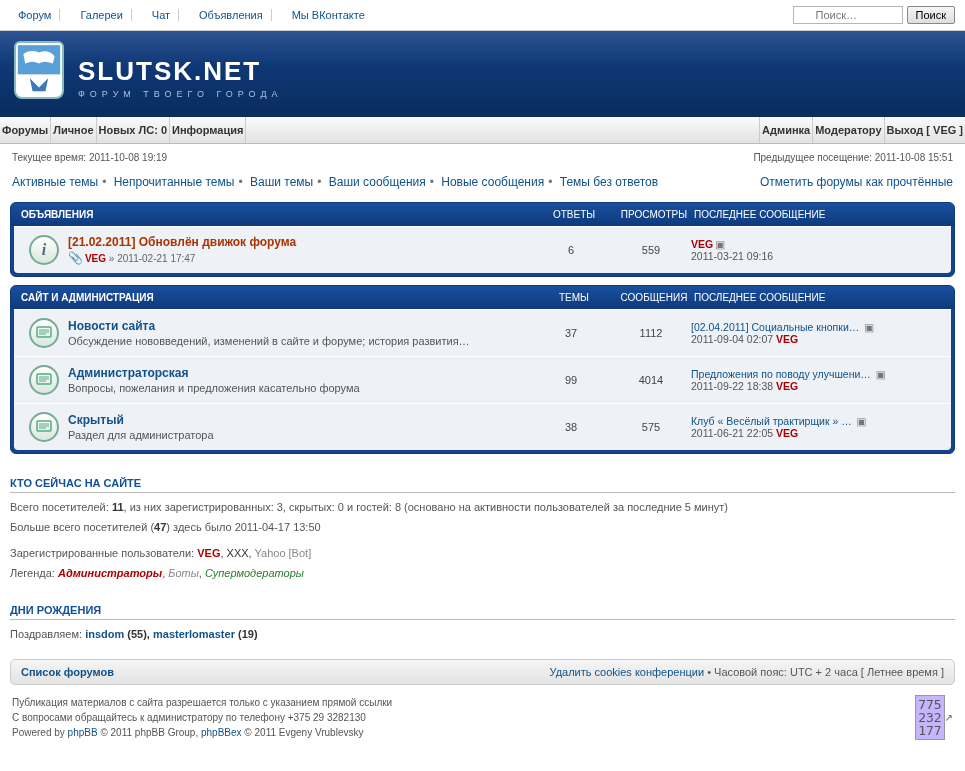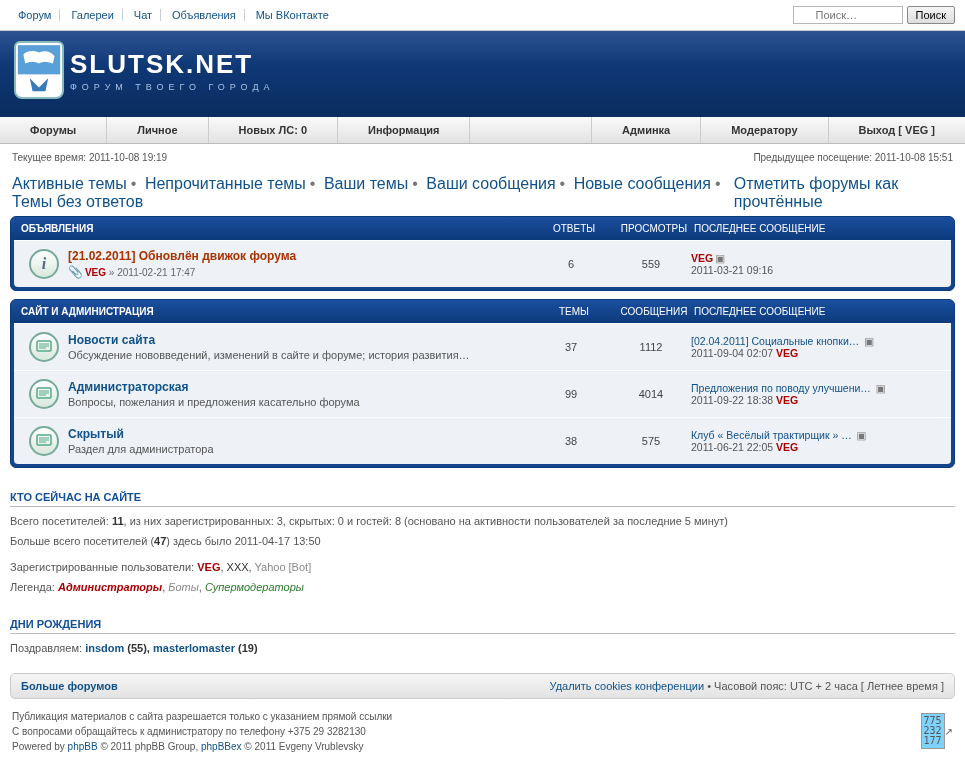--- a/index.html
+++ b/index.html
@@ -1,45 +1,45 @@
 <!DOCTYPE html>
 <html><head>
 <meta charset="utf-8">
 <style>
 *{box-sizing:border-box;margin:0;padding:0}
 body{font-family:"Lucida Grande",Verdana,Arial,sans-serif;font-size:11px;color:#333;background:#fff;width:965px}
 a{color:#105289;text-decoration:none}
 .wrap{padding:0 10px}
 
 .topbar{display:flex;align-items:center;padding:6px 10px;border-bottom:1px solid #ccc;background:#fff}
-.topnav{display:flex;gap:3px;flex:1}
+.topnav{display:flex;gap:12px;flex:1}
 .topnav a{color:#105289;padding:0 8px;border-right:1px solid #ccc}
 .topnav a:last-child{border-right:none}
 .searchbox{display:flex;gap:4px}
 .searchbox .inp{border:1px solid #b6b6b6;padding:2px 4px 2px 22px;font-size:11px;width:110px;color:#777;background:#fff;position:relative}
 .searchbox .inpwrap{position:relative}
 .searchbox .magnify{position:absolute;left:4px;top:3px;color:#3a6;font-size:11px}
 .searchbox button{border:1px solid #888;background:linear-gradient(#f5f5f5,#ddd);padding:2px 8px;font-size:11px;cursor:pointer;border-radius:2px}
 
-.header{background:linear-gradient(#2d5392,#0f3876 40%,#0a2c5e);padding:10px 14px 18px;display:flex;align-items:center;gap:6px}
+.header{background:linear-gradient(#2d5392,#0f3876 40%,#0a2c5e);padding:10px 14px 18px;display:flex;align-items:flex-end;gap:14px}
 .logo{width:50px;height:58px;background:#fff;border:2px solid #8bb;border-radius:6px 6px 8px 8px;position:relative;overflow:hidden}
 .logo svg{width:100%;height:100%}
 .sitename{color:#fff;font-family:"Trebuchet MS",Arial,sans-serif}
 .sitename h1{font-size:26px;letter-spacing:2px;font-weight:bold}
 .sitename .tag{font-size:9px;letter-spacing:5px;color:#a8c1e3;margin-top:2px}
 
 .navbar{background:linear-gradient(#fafafa,#e2e2e2);border-bottom:1px solid #bbb;display:flex;font-size:11px}
 .navbar .left{display:flex;flex:1}
 .navbar .right{display:flex}
-.navbar a{padding:7px 30px;color:#333;font-weight:bold;border-right:1px solid #ccc}
+.navbar a{padding:7px 2px;color:#333;font-weight:bold;border-right:1px solid #ccc}
 .navbar .right a{border-right:none;border-left:1px solid #ccc}
 
 .timebar{display:flex;justify-content:space-between;padding:8px 2px;color:#555;font-size:10px}
 
-.linksbar{display:flex;justify-content:space-between;padding:4px 2px 5px;font-size:16px}
+.linksbar{display:flex;justify-content:space-between;padding:4px 2px 13px;font-size:12px}
 .linksbar .l a{color:#105289}
 .linksbar .sep{color:#777;margin:0 4px}
 .linksbar .r a{color:#105289}
 
 .panel{border:1px solid #0a3c7a;border-radius:6px;overflow:hidden;margin-bottom:8px;background:#14448e}
 .phead{background:linear-gradient(#1a4f9e,#0d3a7c);color:#fff;font-size:10px;display:flex;padding:6px 10px}
 .phead .t{flex:1;font-weight:bold}
 .phead .c{width:80px;text-align:center}
 .phead .lp{width:250px}
 .row{background:#eef1f6;border-top:1px solid #fff;display:flex;align-items:center;padding:6px 10px;font-size:11px;margin:0 3px}
@@ -71,21 +71,21 @@
 .sect .u-link{color:#105289;font-weight:bold}
 .sect em{font-style:italic}
 
 .footbar{background:linear-gradient(#f5f5f5,#e3e3e3);border:1px solid #ccc;border-radius:5px;padding:6px 10px;margin-top:16px;display:flex;justify-content:space-between;align-items:center;font-size:11px}
 .footbar a{color:#105289;font-weight:bold}
 .footbar .rt{color:#555;font-weight:normal}
 .footbar .rt a{font-weight:normal}
 
 .credits{display:flex;justify-content:space-between;padding:10px 2px;color:#555;font-size:10px;line-height:1.5}
 .credits a{color:#105289}
-.counter{border:1px solid #999;padding:2px;font-family:monospace;font-size:10px;line-height:1;background:#7dd3fc;text-align:right}
+.counter{border:1px solid #999;padding:2px;font-family:monospace;font-size:13px;line-height:1;background:#c4b5fd;text-align:right}
 </style>
 </head>
 <body>
 
 <div class="topbar">
   <div class="topnav">
     <a>Форум</a>
     <a>Галереи</a>
     <a>Чат</a>
     <a>Объявления</a>
@@ -239,21 +239,21 @@
   <p><span>Легенда: </span><em><a class="u-admin">Администраторы</a></em>, <em><span class="u-bot">Боты</span></em>, <em><a class="u-smod">Супермодераторы</a></em></p>
 </div>
 
 <div class="sect">
   <h3>ДНИ РОЖДЕНИЯ</h3>
   <p><span>Поздравляем: </span><a class="u-link">insdom</a><span class="hl"> (55), </span><a class="u-link">masterlomaster</a><span class="hl"> (19)</span></p>
 </div>
 
 
 <div class="footbar">
-  <a>Больше форумов</a>
+  <a>Список форумов</a>
   <span class="rt"><a>Удалить cookies конференции</a><span> • Часовой пояс: UTC + 2 часа [ Летнее время ]</span></span>
 </div>
 
 <div class="credits">
   <div>
     <div>Публикация материалов с сайта разрешается только с указанием прямой ссылки</div>
     <div>С вопросами обращайтесь к администратору по телефону +375 29 3282130</div>
     <div><span>Powered by </span><a>phpBB</a><span> © 2011 phpBB Group, </span><a>phpBBex</a><span> © 2011 Evgeny Vrublevsky</span></div>
   </div>
   <div style="display:flex;align-items:center">

